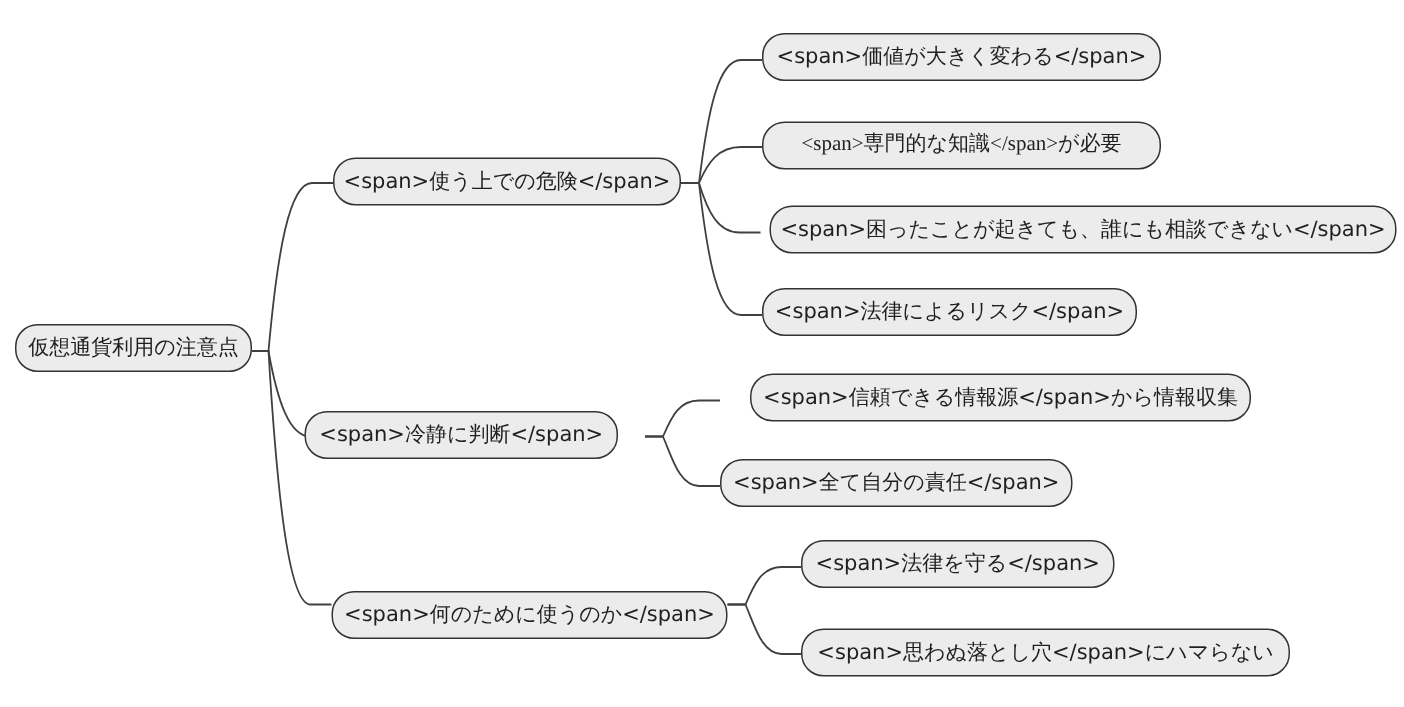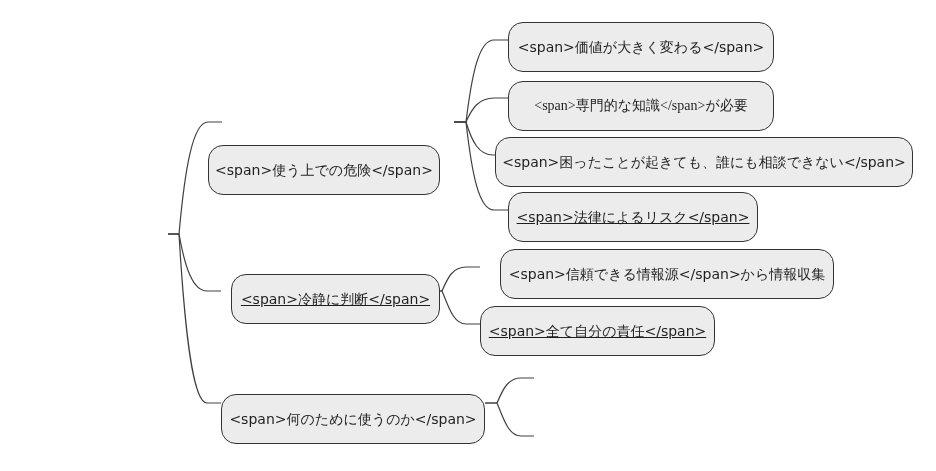--- a/index.html
+++ b/index.html
@@ -16,21 +16,21 @@
     left: 0; top: 0;
     width: 936px; height: 471px;
   }
   #edges path {
     fill: none;
     stroke: #404040;
     stroke-width: 1.2;
   }
   .node {
     position: absolute;
-    height: 50px;
+    height: 32px;
     box-sizing: border-box;
     background: #ececec;
     border: 1.7px solid #333333;
     border-radius: 15px;
     display: flex;
     align-items: center;
     justify-content: center;
     font-size: 14px;
     color: #1f1f1f;
     white-space: nowrap;
@@ -49,27 +49,30 @@
     <path d="M 454,122 L 466,122 C 472,73 479,40 494,40 L 508,40"></path>
     <path d="M 454,122 L 466,122 C 472,108 479,98 494,98 L 508,98"></path>
     <path d="M 454,122 L 466,122 C 472,142 479,155 493,155 L 507,155"></path>
     <path d="M 454,122 L 466,122 C 472,175 479,210 494,210 L 508,210"></path>
     <path d="M 430,291 L 442,291 C 448,277 453,267 466,267 L 480,267"></path>
     <path d="M 430,291 L 442,291 C 448,305 453,324 466,324 L 480,324"></path>
     <path d="M 485,403 L 497,403 C 503,389 508,378 521,378 L 534,378"></path>
     <path d="M 485,403 L 497,403 C 503,417 508,436 521,436 L 534,436"></path>
   </svg>
 
+  <div class="node" style="left:10px;  top:216px; width:158px;">仮想通貨利用の注意点</div>
 
-  <div class="node" style="left:208px; top:105px; width:232px;margin-top:40px;">&lt;span&gt;使う上での危険&lt;/span&gt;</div>
-  <div class="node" style="left:231px; top:274px; width:209px;text-decoration:underline;">&lt;span&gt;冷静に判断&lt;/span&gt;</div>
+  <div class="node" style="left:222px; top:105px; width:232px;">&lt;span&gt;使う上での危険&lt;/span&gt;</div>
+  <div class="node" style="left:203px; top:274px; width:209px;">&lt;span&gt;冷静に判断&lt;/span&gt;</div>
   <div class="node" style="left:221px; top:394px; width:264px;">&lt;span&gt;何のために使うのか&lt;/span&gt;</div>
 
   <div class="node" style="left:508px; top:22px;  width:266px;">&lt;span&gt;価値が大きく変わる&lt;/span&gt;</div>
   <div class="node" style="left:508px; top:81px;  width:266px;font-family:Liberation Serif, serif;">&lt;span&gt;専門的な知識&lt;/span&gt;が必要</div>
-  <div class="node" style="left:495px; top:137px; width:418px;">&lt;span&gt;困ったことが起きても、誰にも相談できない&lt;/span&gt;</div>
-  <div class="node" style="left:508px; top:192px; width:250px;text-decoration:underline;">&lt;span&gt;法律によるリスク&lt;/span&gt;</div>
+  <div class="node" style="left:513px; top:137px; width:418px;">&lt;span&gt;困ったことが起きても、誰にも相談できない&lt;/span&gt;</div>
+  <div class="node" style="left:508px; top:192px; width:250px;">&lt;span&gt;法律によるリスク&lt;/span&gt;</div>
 
   <div class="node" style="left:500px; top:249px; width:334px;">&lt;span&gt;信頼できる情報源&lt;/span&gt;から情報収集</div>
-  <div class="node" style="left:480px; top:306px; width:235px;text-decoration:underline;">&lt;span&gt;全て自分の責任&lt;/span&gt;</div>
+  <div class="node" style="left:480px; top:306px; width:235px;">&lt;span&gt;全て自分の責任&lt;/span&gt;</div>
 
+  <div class="node" style="left:534px; top:360px; width:209px;">&lt;span&gt;法律を守る&lt;/span&gt;</div>
+  <div class="node" style="left:534px; top:419px; width:326px;">&lt;span&gt;思わぬ落とし穴&lt;/span&gt;にハマらない</div>
 
 </div>
 
 </body></html>

